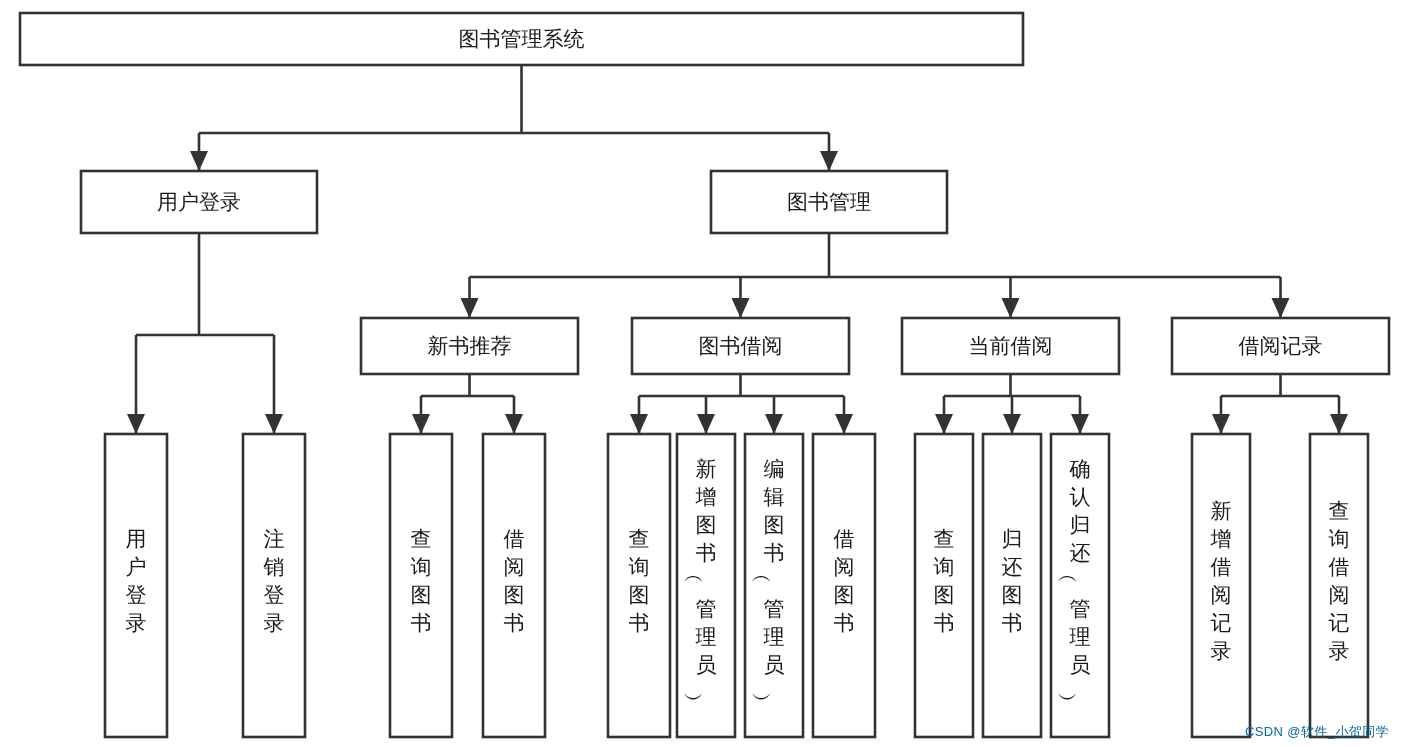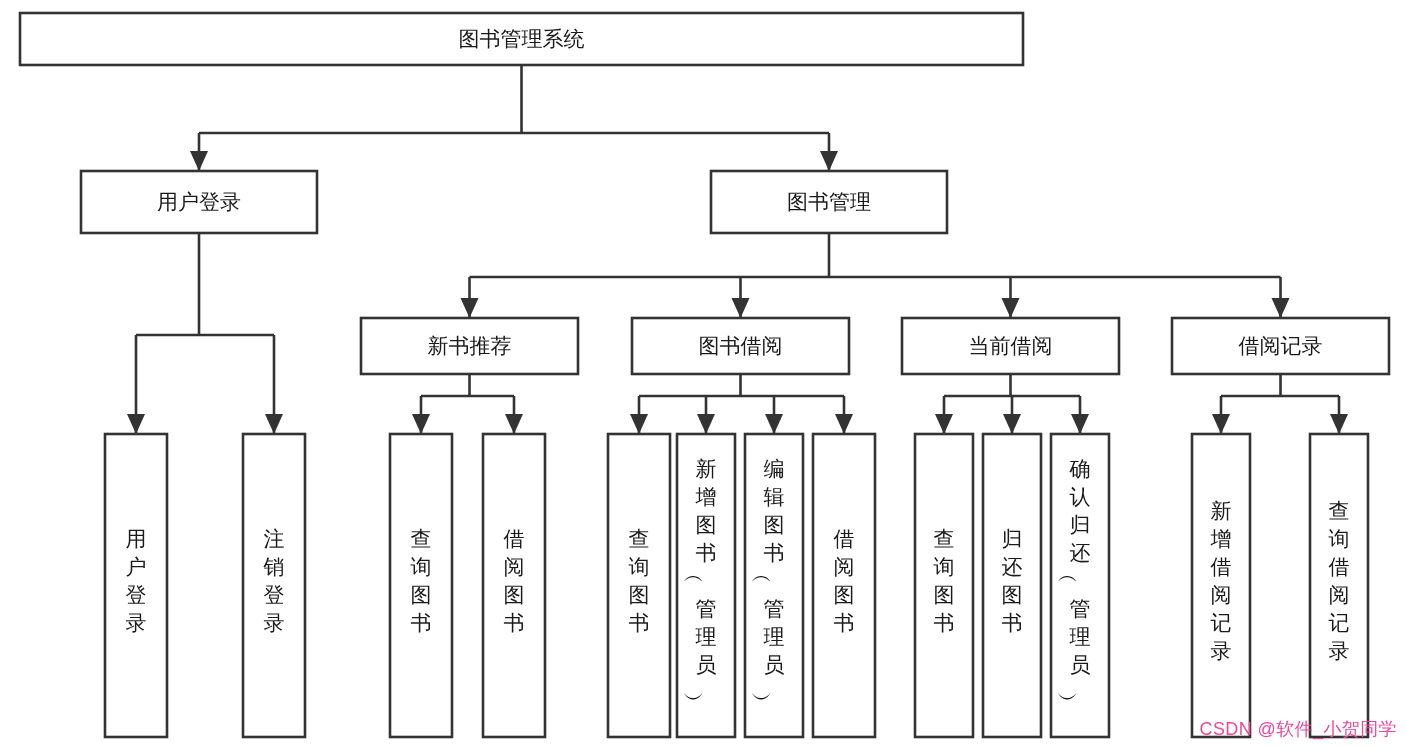--- a/index.html
+++ b/index.html
@@ -50,25 +50,25 @@
     dominant-baseline: middle;
   }
   .node-label-vertical {
     font-family: "Liberation Sans", "DejaVu Sans", sans-serif;
     fill: #1a1a1a;
     font-size: 21px;
     text-anchor: middle;
   }
   .watermark {
     position: absolute;
-    right: 8px;
+    right: 16px;
     bottom: 6px;
     font-family: "Liberation Sans", "DejaVu Sans", sans-serif;
-    font-size: 18px;
-    color: #ec4899;
+    font-size: 13px;
+    color: #0369a1;
     letter-spacing: 0.4px;
     white-space: nowrap;
     user-select: none;
   }
 </style>
 </head>
 <body>
 
 <div id="diagram-root">
   <svg id="diagram-svg" viewBox="0 0 1405 747" xmlns="http://www.w3.org/2000/svg">

